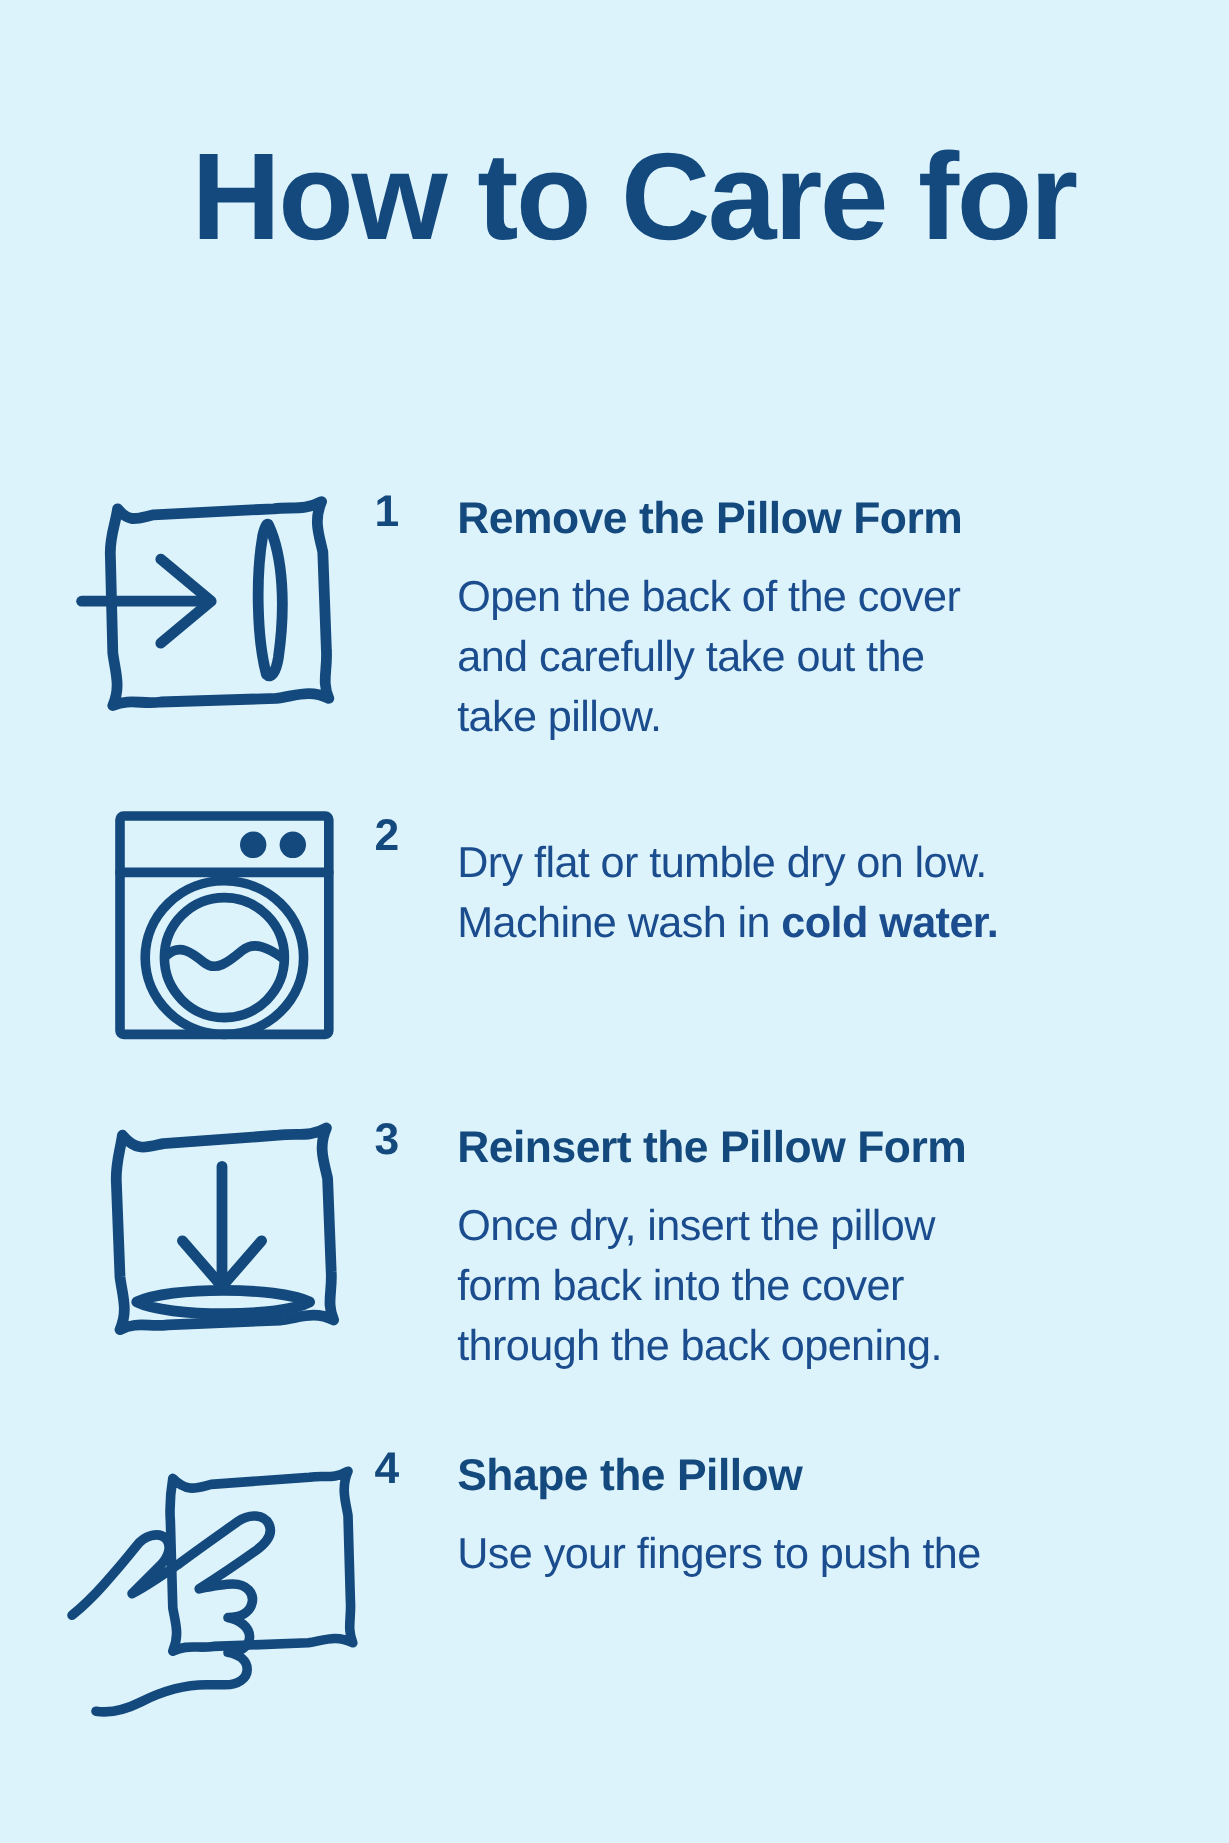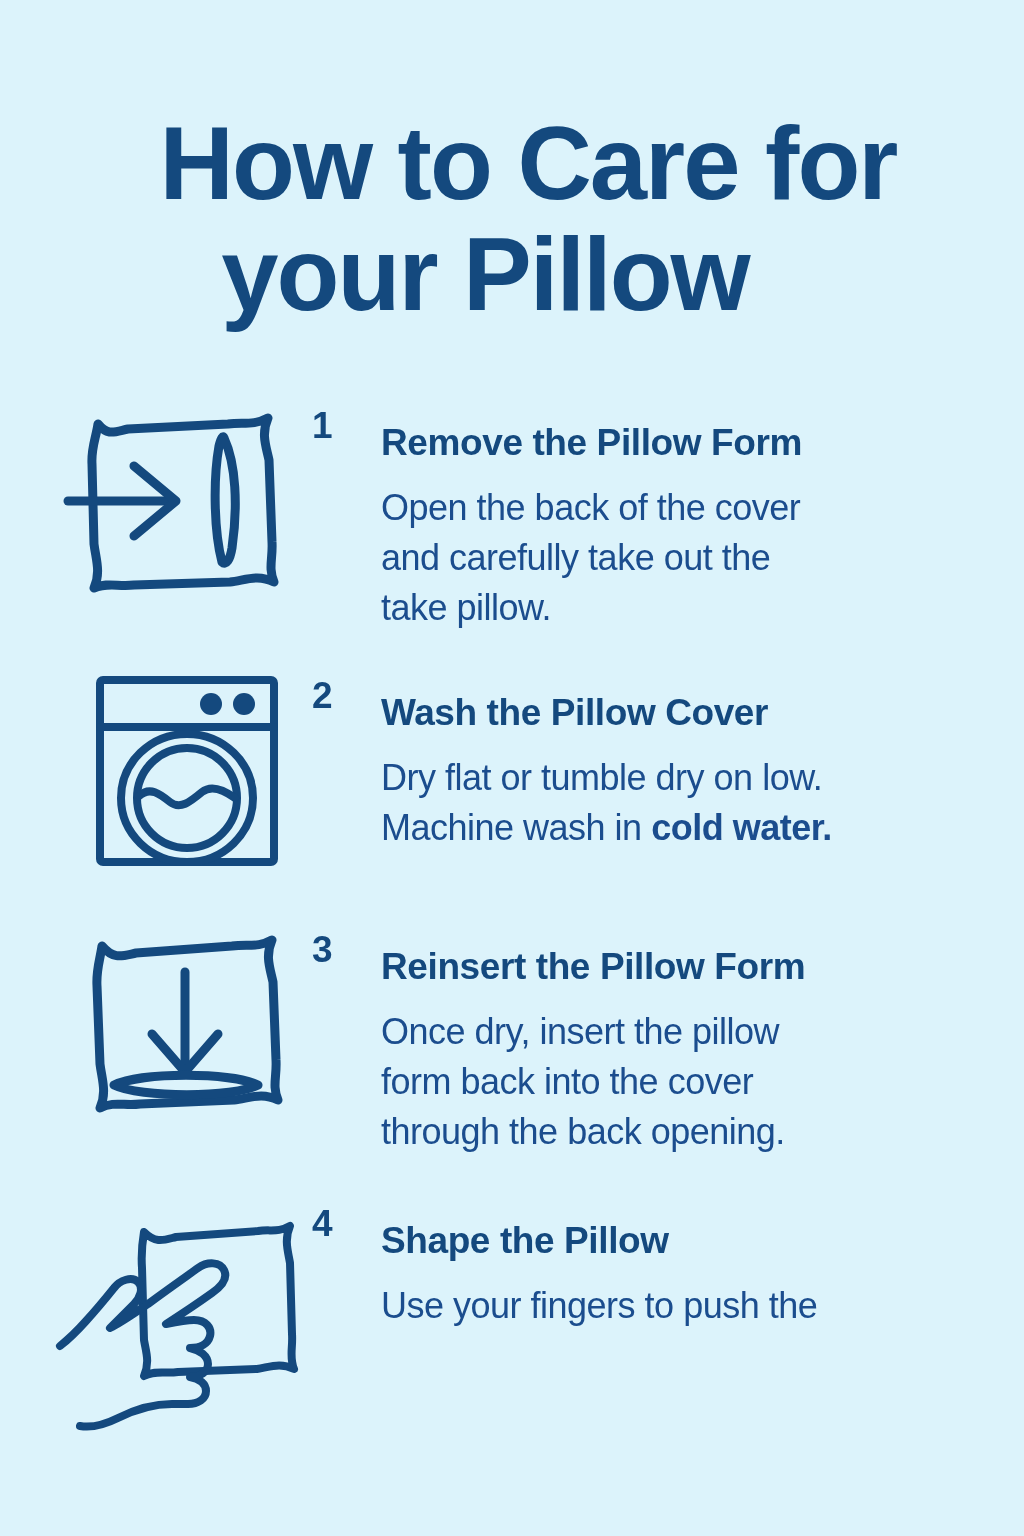--- a/index.html
+++ b/index.html
@@ -57,21 +57,21 @@
     width: 52px;
     text-align: left;
     color: #14497e;
     font-size: 37px;
     font-weight: bold;
     line-height: 48px;
   }
   .step-body {
     position: absolute;
     left: 381px;
-    top: 17px;
+    top: 6px;
     width: 600px;
   }
   .step-head {
     color: #14497e;
     font-size: 37px;
     font-weight: bold;
     line-height: 48px;
     letter-spacing: -0.4px;
     white-space: nowrap;
   }
@@ -94,21 +94,20 @@
 
   #step-2 .step-icon { left: 92px; width: 190px; height: 198px; }
   #step-3 .step-icon { left: 86px; top: 2px; width: 200px; height: 190px; }
   #step-4 .step-icon { left: 52px; top: 18px; width: 250px; height: 185px; }
 </style>
 </head>
 <body>
 
 <div class="title">
   <span class="line1">How to Care for</span>
-  <span class="line2">your Pillow</span>
 </div>
 
 <div class="steps">
 
   <div class="step" id="step-1">
     <div class="step-icon">
       <svg viewBox="0 0 215 200">
         <g fill="none" stroke="#14497e" stroke-width="9" stroke-linecap="round" stroke-linejoin="round">
 
           <path d="M20 22 C 30 34, 36 30, 50 27 L150 22 C 165 20, 175 24, 190 16
@@ -151,21 +150,20 @@
 
           <path d="M47 124 C 58 114, 68 122, 78 130 C 88 138, 98 130, 110 120 C 120 112, 132 118, 143 126"></path>
         </g>
 
         <circle cx="119" cy="32" r="11" fill="#14497e"></circle>
         <circle cx="152" cy="32" r="11" fill="#14497e"></circle>
       </svg>
     </div>
     <div class="step-num">2</div>
     <div class="step-body">
-      <div class="step-head">Wash the Pillow Cover</div>
       <div class="step-desc">
         <span class="ln">Dry flat or tumble dry on low.</span>
         <span class="ln"><span>Machine wash in </span><b>cold water.</b></span>
       </div>
     </div>
   </div>
 
   <div class="step" id="step-3">
     <div class="step-icon">
       <svg viewBox="0 0 200 190">

